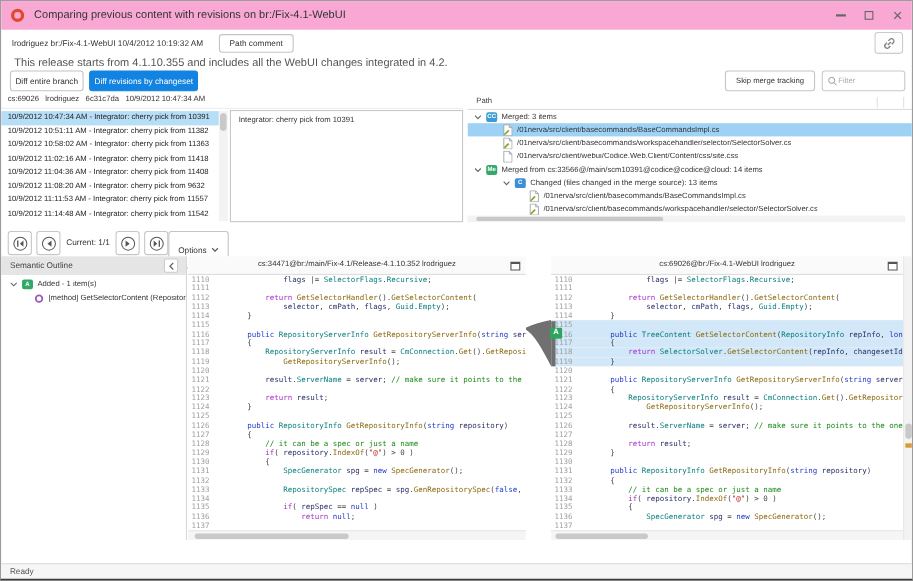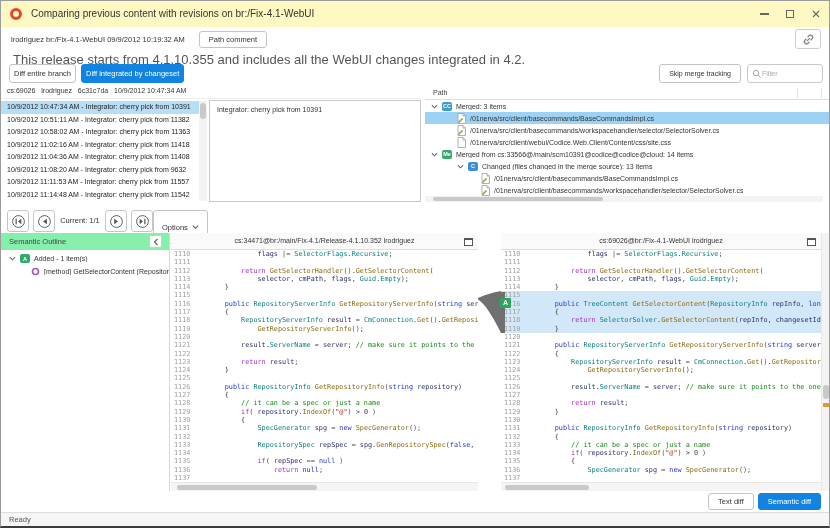--- a/index.html
+++ b/index.html
@@ -4,34 +4,34 @@
 <style>
   :root{
     --accent:#1283e0; --added-highlight:#d2e8f8; --selection-light:#b7def7; --selection-strong:#9dd2f4;
   }
   *{box-sizing:border-box;margin:0;padding:0}
   html,body{background:#cfcfcf;font-family:"Liberation Sans",sans-serif}
   .window{position:relative;width:830px;height:528px;background:#fff;border:1px solid #9c9c9c;border-bottom:2px solid #3c3c3c;overflow:hidden}
   .abs{position:absolute}
 
   
-  .titlebar{left:0;top:0;width:828px;height:26px;background:#fef9c3}
+  .titlebar{left:0;top:0;width:828px;height:26px;background:#f9a8d4}
   .app-icon{left:9px;top:7px;width:12px;height:12px;border:3px solid #e1482e;border-radius:50%}
   .win-title{left:30px;top:0;line-height:26px;font-size:10px;color:#333;white-space:nowrap}
   .win-btn{top:0;width:18px;height:26px;display:flex;align-items:center;justify-content:center;cursor:default}
   .b-min{left:754px}.b-max{left:780px}.b-close{left:806px}
   .glyph-min{width:9px;height:2px;background:#666}
   .glyph-max{width:8px;height:8px;border:1px solid #666}
 
   
   .subheader{left:0;top:26px;width:790px;height:24px;display:flex;align-items:center;gap:14px;padding-left:10px}
   .meta-text{font-size:7.5px;color:#333;white-space:nowrap}
   .btn{display:inline-flex;align-items:center;justify-content:center;background:#fff;border:1px solid #c4c4c4;border-radius:3px;font-size:7.5px;color:#333;height:17px;padding:0 9px;white-space:nowrap;cursor:default}
   .link-btn{left:794px;top:28px;width:26px;height:20px;border:1px solid #ccc;border-radius:3px;display:flex;align-items:center;justify-content:center;background:#fdfdfd}
-  .release-comment{left:12px;top:51px;font-size:13px;color:#555;white-space:nowrap}
+  .release-comment{left:12px;top:51px;font-size:10px;color:#555;white-space:nowrap}
 
   
   .toolbar-left{left:8px;top:63px;display:flex;gap:5px}
   .btn-big{height:19px;padding:0 4px;font-size:7.5px}
   .btn-blue{background:var(--accent);border-color:var(--accent);color:#fff}
   .toolbar-right{top:63px;right:6px;display:flex;gap:6px;align-items:center}
   .filter-box{width:76px;height:19px;border:1px solid #c9c9c9;border-radius:3px;display:flex;align-items:center;padding-left:4px;background:#fff}
   .filter-box input{border:none;outline:none;width:58px;font-size:7px;color:#333;font-family:"Liberation Sans",sans-serif}
   .filter-box input::placeholder{color:#aaa}
 
@@ -55,21 +55,21 @@
   .chev,.ficon{display:inline-flex;flex:none}
   .tlabel{overflow:hidden;text-overflow:clip}
   .path-hscroll{left:424px;top:195px;width:398px;height:6px;background:#f3f3f3}
 
   
   .nav-btn{top:209px;width:22px;height:22px;border:1px solid #c6c6c6;border-radius:3px;background:#fff;display:flex;align-items:center;justify-content:center}
   .cur-label{left:58px;top:209px;width:42px;line-height:22px;font-size:7.5px;color:#333;text-align:center;white-space:nowrap}
   .options-btn{left:152px;top:209px;height:22px;padding:16px 8px;gap:4px}
 
   
-  .outline-header{left:0;top:232px;width:168px;height:17px;font-size:7.5px;color:#444;padding-left:8px;line-height:17px;background:#86efac}
+  .outline-header{left:0;top:232px;width:168px;height:17px;font-size:7.5px;color:#444;padding-left:8px;line-height:17px;background:#e5e5e5}
   .collapse-btn{left:148px;top:234px;width:13px;height:13px;border:1px solid #ccc;border-radius:2px;display:flex;align-items:center;justify-content:center;background:#fff}
   .outline-body{left:0;top:251px;width:168px;height:239px;overflow:hidden}
   .outline-body .tree-row{height:13px}
   .vline{top:232px;width:1px;height:258px;background:#d8d8d8}
 
   .pane{top:232px;height:258px;background:#fff;overflow:hidden}
   .pane-left{left:170px;width:307px}
   .pane-right{left:500px;width:320px}
   .pane-header{position:absolute;left:0;top:0;right:0;height:17px;background:#fafafa;border-bottom:1px solid #ddd;font-size:7px;color:#333;text-align:center;line-height:16px;white-space:nowrap;overflow:hidden;padding:0 16px}
   .max-icon{position:absolute;right:5px;top:5px;width:9px;height:8px;border:1px solid #555;border-top-width:2px;background:#fff}
@@ -106,37 +106,37 @@
         <span class="glyph-max"></span>
       </span>
     <span class="abs win-btn b-close">
       <svg width="8" height="8" viewBox="0 0 8 8">
           <path d="M1,1 L7,7 M7,1 L1,7" stroke="#666" stroke-width="1.1"></path>
         </svg>
     </span>
   </div>
 
   <div class="abs subheader">
-    <span class="meta-text">lrodriguez br:/Fix-4.1-WebUI 09/9/2012 10:19:32 AM</span>
+    <span class="meta-text">lrodriguez br:/Fix-4.1-WebUI 10/4/2012 10:19:32 AM</span>
     <button class="btn">Path comment</button>
   </div>
   <span class="abs link-btn">
     <svg width="13" height="13" viewBox="0 0 14 14">
       <g fill="none" stroke="#808080" stroke-width="1.3">
         <path d="M5.5,8.5 L8.5,5.5"></path>
         <path d="M6,4.5 L7.5,3 a2.3,2.3 0 0 1 3.3,3.3 L9.3,7.8"></path>
         <path d="M8,9.5 L6.5,11 a2.3,2.3 0 0 1 -3.3,-3.3 L4.7,6.2"></path>
       </g>
     </svg>
   </span>
   <div class="abs release-comment">This release starts from 4.1.10.355 and includes all the WebUI changes integrated in 4.2.</div>
 
   <div class="abs toolbar-left">
     <button class="btn btn-big">Diff entire branch</button>
-    <button class="btn btn-big btn-blue">Diff integrated by changeset</button>
+    <button class="btn btn-big btn-blue">Diff revisions by changeset</button>
   </div>
   <div class="abs toolbar-right">
     <button class="btn" style="font-size:7px;height:19px">Skip merge tracking</button>
     <span class="filter-box">
       <svg width="10" height="10" viewBox="0 0 11 11">
           <circle cx="4.5" cy="4.5" r="3" fill="none" stroke="#999" stroke-width="1"></circle>
           <path d="M6.8,6.8 L9.5,9.5" stroke="#999" stroke-width="1"></path>
         </svg>
       <input type="text" placeholder="Filter" style="">
     </span>
@@ -552,21 +552,17 @@
     <div class="hscroll">
         <span class="thumb" style="left:4px;top:1.5px;width:84px;height:5.5px"></span>
       </div>
   </div>
 
   <div class="abs vscroll main-vscroll">
     <span class="thumb" style="left:1px;top:152px;width:6px;height:14px"></span>
     <span class="tick" style="top:170px;height:4px;background:#d99a3a"></span>
   </div>
 
-  <div class="abs diff-mode">
-    <button class="btn" style="height:17px">Text diff</button>
-    <button class="btn btn-blue" style="height:17px">Semantic diff</button>
-  </div>
 
   <div class="abs statusbar">
     <span>Ready</span>
   </div>
 </div>
 
 </body></html>

